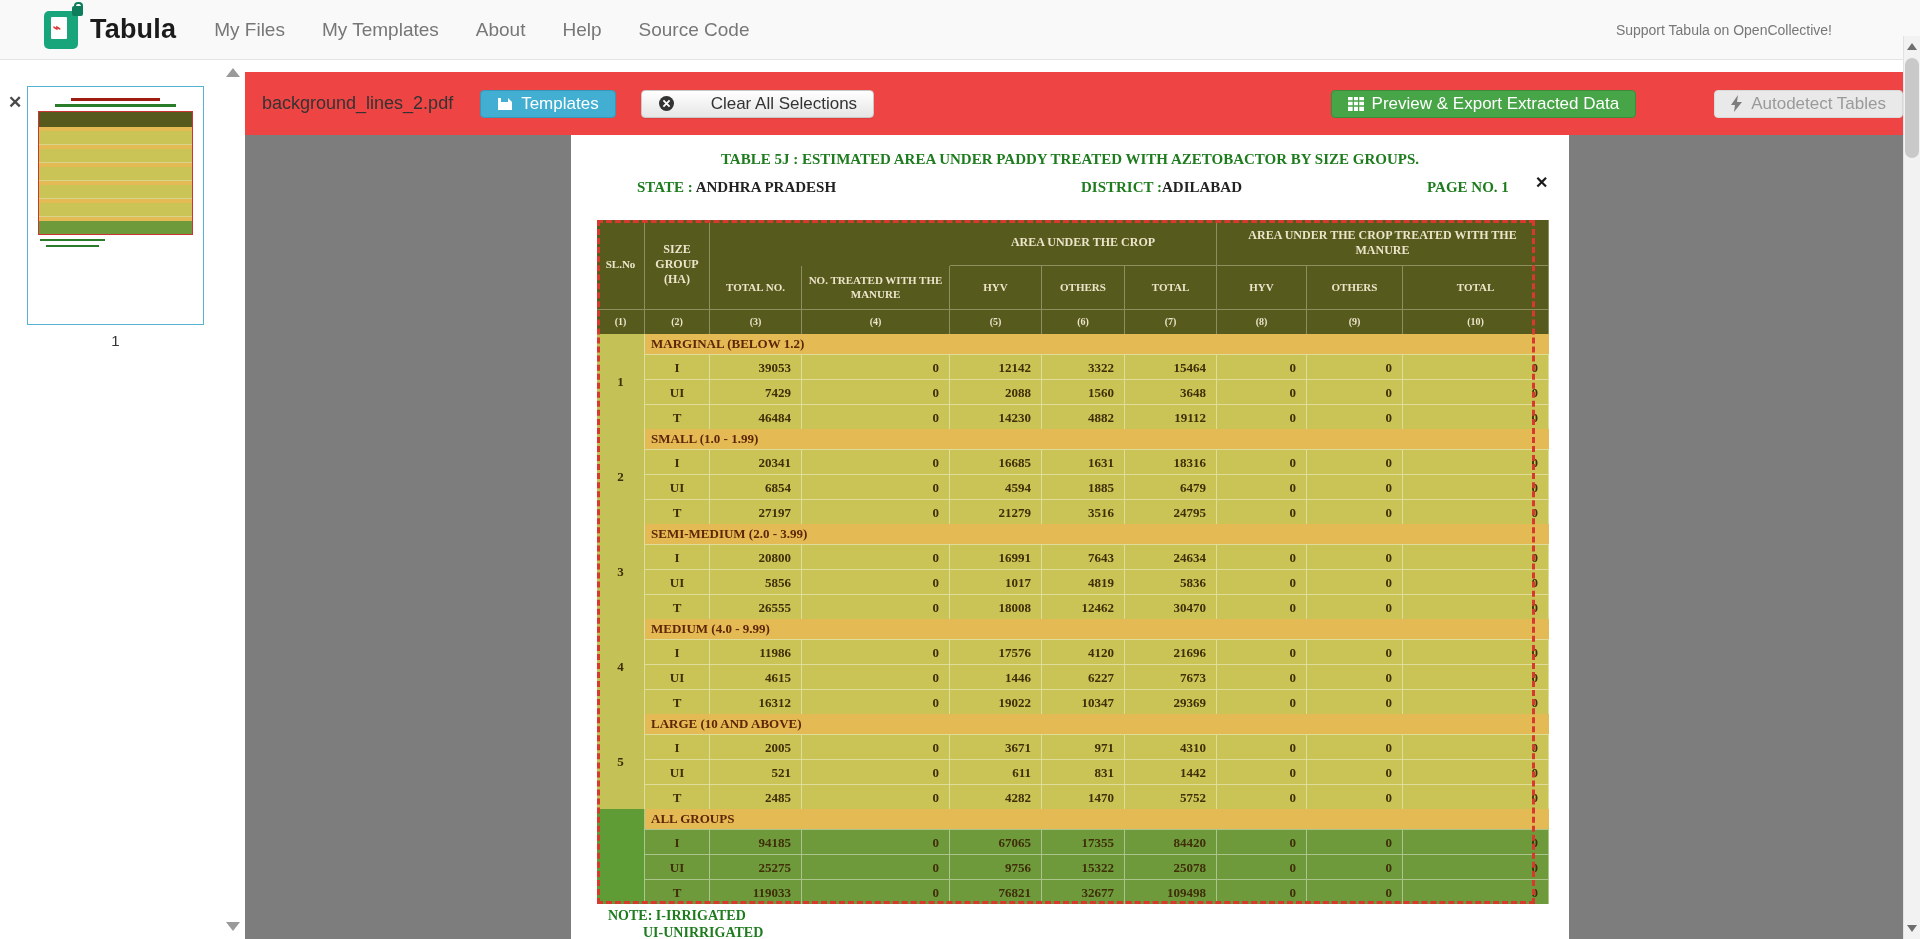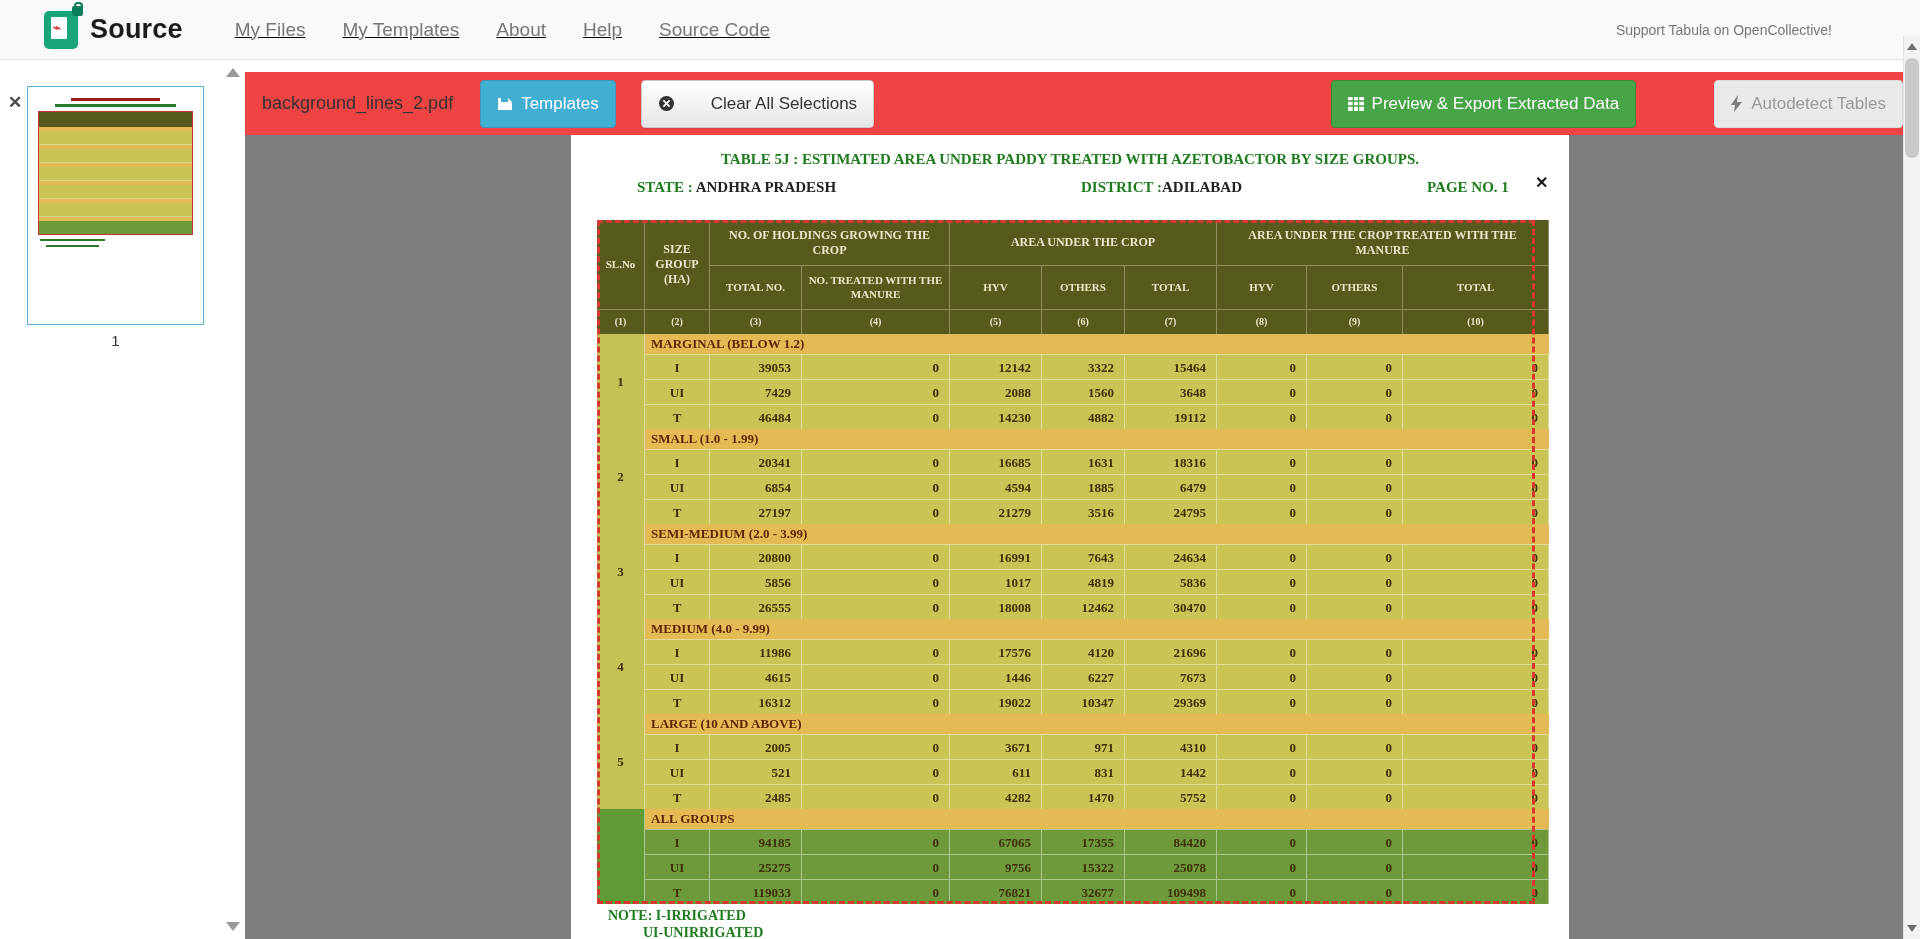--- a/index.html
+++ b/index.html
@@ -8,21 +8,21 @@
 
   
   .navbar { position:absolute; top:0; left:0; width:1920px; height:60px; background:#f9f9f9; border-bottom:1px solid #e4e4e4; z-index:5; display:flex; align-items:center; }
   .logo { width:37px; height:44px; margin-left:44px; position:relative; flex:0 0 auto; }
   .logo .box { position:absolute; left:0; top:3px; width:34px; height:38px; background:#18a57c; border-radius:5px; }
   .logo .page { position:absolute; left:7px; top:9px; width:16px; height:22px; background:#fff; border-radius:1px; }
   .logo .pdfmark { position:absolute; left:9px; top:14px; width:12px; height:12px; color:#d33; font-size:13px; font-weight:bold; line-height:12px; }
   .logo .lock { position:absolute; right:-2px; top:-2px; width:11px; height:10px; background:#0d7d5c; border-radius:2px; }
   .logo .lock:before { content:""; position:absolute; left:2px; top:-4px; width:5px; height:5px; border:2px solid #0d7d5c; border-bottom:none; border-radius:4px 4px 0 0; }
   .brand { font-size:27px; font-weight:bold; color:#1b1b1b; margin-left:9px; letter-spacing:.2px; }
-  .nav-links { display:flex; align-items:center; margin-left:52px; gap:37px;text-decoration:underline; }
+  .nav-links { display:flex; align-items:center; margin-left:38px; gap:37px; }
   .nav-link { color:#777; font-size:19px; text-decoration:none; cursor:pointer; white-space:nowrap; }
   .nav-support { position:absolute; right:88px; top:0; height:60px; display:flex; align-items:center; color:#777; font-size:14px; }
 
   
   .sidebar { position:absolute; top:60px; left:0; width:245px; bottom:0; background:#fff; z-index:3; }
   .sb-close { position:absolute; left:8px; top:34px; font-size:17px; font-weight:bold; color:#4a4a4a; cursor:pointer; line-height:1; }
   .thumb { position:absolute; left:27px; top:26px; width:177px; height:239px; background:#fff; border:1px solid #58b2d3; cursor:pointer; padding:9px 10px 0 10px; }
   .thumb .tl1 { height:3px; width:58%; margin:2px auto 0; background:#9f1c10; }
   .thumb .tl2 { height:3px; width:78%; margin:3px auto 4px; background:#2a7c2a; }
   .mini-table { border:1px solid #c33; }
@@ -33,21 +33,21 @@
   .thumb .nl { height:2px; width:42%; margin:4px 0 0 2px; background:#2a7c2a; }
   .thumb .nl2 { width:34%; margin-left:8px; }
   .thumb-num { position:absolute; left:0; top:272px; width:231px; text-align:center; font-size:15px; color:#333; }
   .sb-up { position:absolute; right:5px; top:8px; width:0; height:0; border-left:7px solid transparent; border-right:7px solid transparent; border-bottom:9px solid #9a9a9a; cursor:pointer; }
   .sb-down { position:absolute; right:5px; bottom:8px; width:0; height:0; border-left:7px solid transparent; border-right:7px solid transparent; border-top:9px solid #9a9a9a; cursor:pointer; }
 
   
   .toolbar-wrap { position:absolute; top:60px; left:245px; right:17px; height:75px; background:#fff; z-index:2; }
   .toolbar { position:absolute; left:0; right:0; top:12px; bottom:0; background:#ef4444; display:flex; align-items:center; }
   .filename { margin-left:17px; font-size:18px; color:#333; }
-  .btn { display:inline-flex; align-items:center; gap:8px; height:48px; padding:0 16px; border-radius:4px; font-size:17px; cursor:pointer; border:1px solid transparent; white-space:nowrap; }
+  .btn { display:inline-flex; align-items:center; gap:8px; height:28px; padding:0 16px; border-radius:4px; font-size:17px; cursor:pointer; border:1px solid transparent; white-space:nowrap; }
   .btn-templates { margin-left:27px; background:#41aed2; border-color:#3798ba; color:#fff; }
   .btn-clear { margin-left:25px; background:linear-gradient(#ffffff,#e6e6e6); border-color:#c8c8c8; color:#333; box-shadow:0 1px 1px rgba(0,0,0,.08);gap:36px; }
   .btn-auto { margin-left:28px; background:#e9e9e9; border-color:#d9d9d9; color:#9a9a9a; cursor:default; }
   .btn-export { margin-left:auto; margin-right:50px; background:#47a447; border-color:#3c8c3c; color:#fff; }
   .btn svg { display:block; }
 
   
   .workspace { position:absolute; top:135px; left:245px; right:17px; bottom:0; background:#7d7d7d; overflow:hidden; z-index:1; }
   .page { position:absolute; left:326px; top:0; width:998px; height:810px; background:#fff; font-family:"Liberation Serif", serif; }
   .doc-title { position:absolute; top:16px; left:0; width:100%; text-align:center; color:#1e7c1f; font-weight:bold; font-size:15px; }
@@ -95,21 +95,21 @@
 
 <div class="stage">
 
   <div class="navbar">
     <div class="logo">
       <div class="box"></div>
       <div class="lock"></div>
       <div class="page"></div>
       <div class="pdfmark">⌁</div>
     </div>
-    <div class="brand">Source</div>
+    <div class="brand">Tabula</div>
     <div class="nav-links">
         <a class="nav-link">My Files</a>
         <a class="nav-link">My Templates</a>
         <a class="nav-link">About</a>
         <a class="nav-link">Help</a>
         <a class="nav-link">Source Code</a>
       </div>
     <div class="nav-support">Support Tabula on OpenCollective!</div>
   </div>
 
@@ -189,21 +189,20 @@
         <div class="m-state"><span class="glabel">STATE :</span><span> ANDHRA PRADESH</span></div>
         <div class="m-district"><span class="glabel">DISTRICT :</span><span>ADILABAD</span></div>
         <div class="m-pageno">PAGE NO. 1</div>
       </div>
       <div class="sel-close">✕</div>
 
       <div class="pdf-table">
         <div class="thead">
           <div class="hc h-slno">SL.No</div>
           <div class="hc h-size">SIZE GROUP (HA)</div>
-          <div class="hc h-hold">NO. OF HOLDINGS GROWING THE CROP</div>
           <div class="hc h-area">AREA UNDER THE CROP</div>
           <div class="hc h-treat">AREA UNDER THE CROP TREATED WITH THE  MANURE</div>
         <div class="hc hsub" style="grid-area: 2 / 3;">TOTAL NO.</div>
             <div class="hc hsub" style="grid-area: 2 / 4;">NO. TREATED WITH THE MANURE</div>
             <div class="hc hsub" style="grid-area: 2 / 5;">HYV</div>
             <div class="hc hsub" style="grid-area: 2 / 6;">OTHERS</div>
             <div class="hc hsub" style="grid-area: 2 / 7;">TOTAL</div>
             <div class="hc hsub" style="grid-area: 2 / 8;">HYV</div>
             <div class="hc hsub" style="grid-area: 2 / 9;">OTHERS</div>
             <div class="hc hsub" style="grid-area: 2 / 10;">TOTAL</div>

